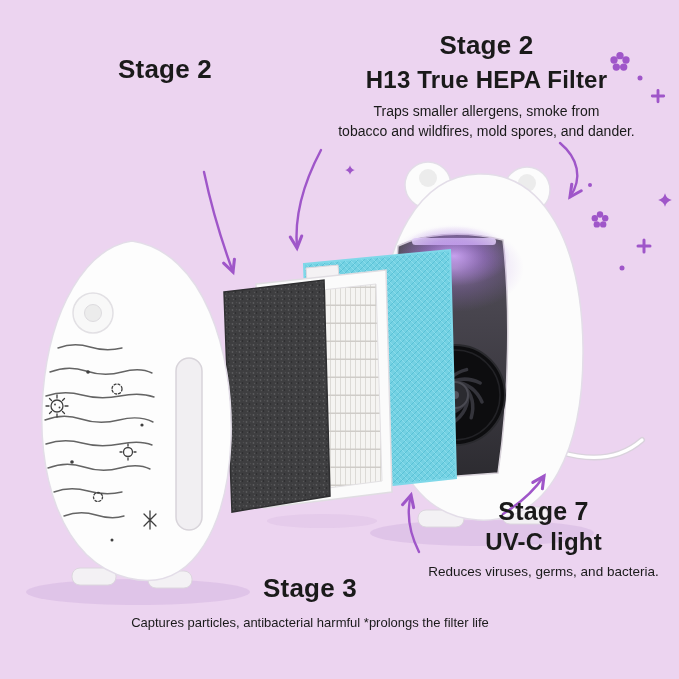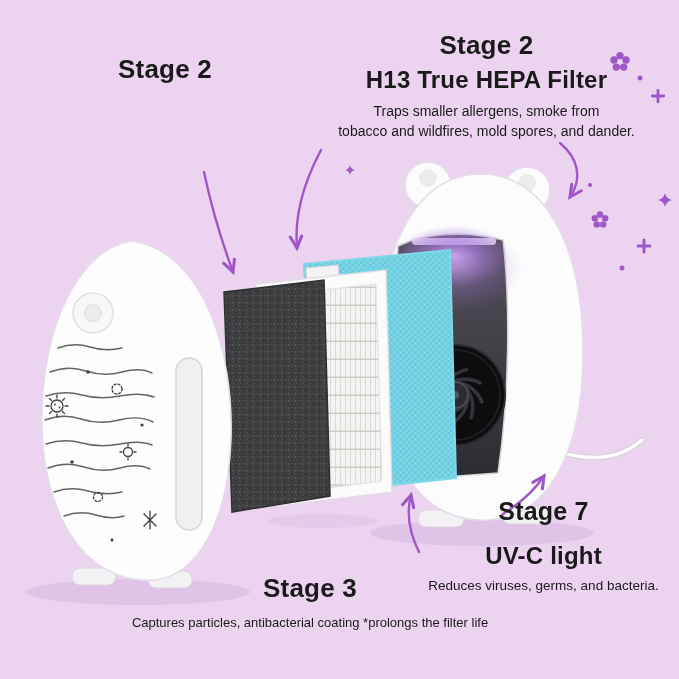--- a/index.html
+++ b/index.html
@@ -14,21 +14,21 @@
   .t2{font-size:24px;font-weight:700;margin-top:5px;letter-spacing:.2px;}
   .desc{font-size:14.5px;line-height:1.4;margin-top:9px;white-space:pre-line;}
   .stage1{left:20px;top:54px;width:290px;}
   .stage2{left:312px;top:30px;width:349px;}
   .stage2 .desc{font-size:14px;margin-top:8px;}
   .stage3{left:80px;top:573px;width:460px;}
   .stage3 .t2{margin-top:8px;}
   .stage3 .desc{font-size:13px;margin-top:10px;}
   .stage4{left:408px;top:497px;width:271px;}
   .stage4 .t1{font-size:25px;}
-  .stage4 .t2{font-size:24px;margin-top:16px;}
+  .stage4 .t2{font-size:24px;margin-top:2px;}
   .stage4 .desc{font-size:13.5px;margin-top:7px;}
 </style>
 </head>
 <body>
 
 <svg class="scene" viewBox="0 0 679 679" aria-hidden="true">
   <defs>
     <pattern id="carbonTex" width="7" height="7" patternUnits="userSpaceOnUse">
       <rect width="7" height="7" fill="#3e3e40"></rect>
       <circle cx="1.5" cy="2" r="0.9" fill="#5a5a5c"></circle>
@@ -200,20 +200,20 @@
 
 <div class="label stage2">
   <div class="t1">Stage 2</div>
   <div class="t2">H13 True HEPA Filter</div>
   <div class="desc">Traps smaller allergens, smoke from
 tobacco and wildfires, mold spores, and dander.</div>
 </div>
 
 <div class="label stage3">
   <div class="t1">Stage 3</div>
-  <div class="desc">Captures particles, antibacterial coating *prolongs the filter life</div>
+  <div class="desc">Captures particles, antibacterial harmful *prolongs the filter life</div>
 </div>
 
 <div class="label stage4">
   <div class="t1">Stage 7</div>
   <div class="t2">UV-C light</div>
   <div class="desc">Reduces viruses, germs, and bacteria.</div>
 </div>
 
 </body></html>

